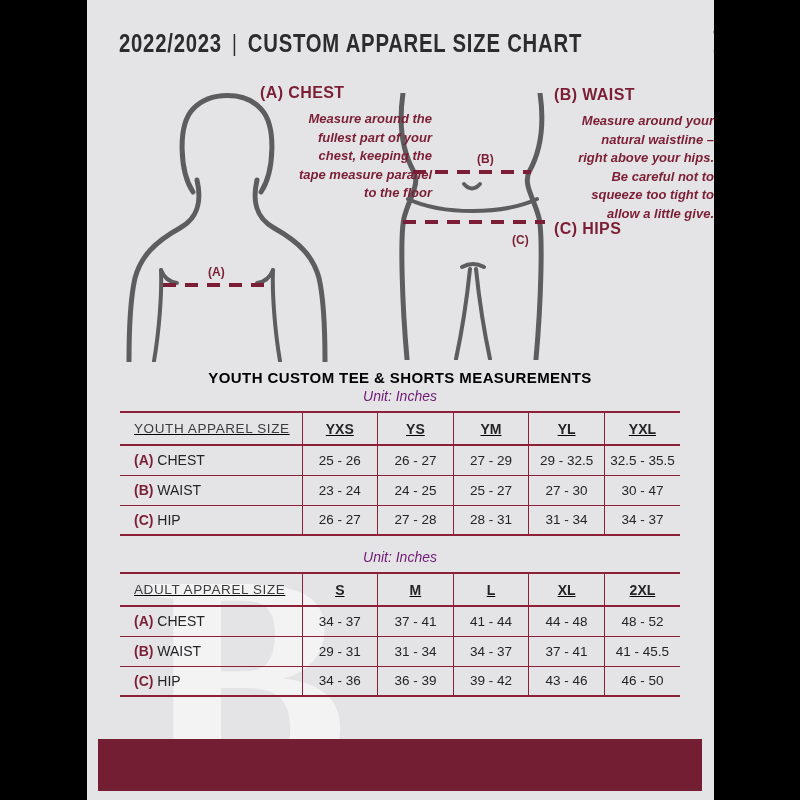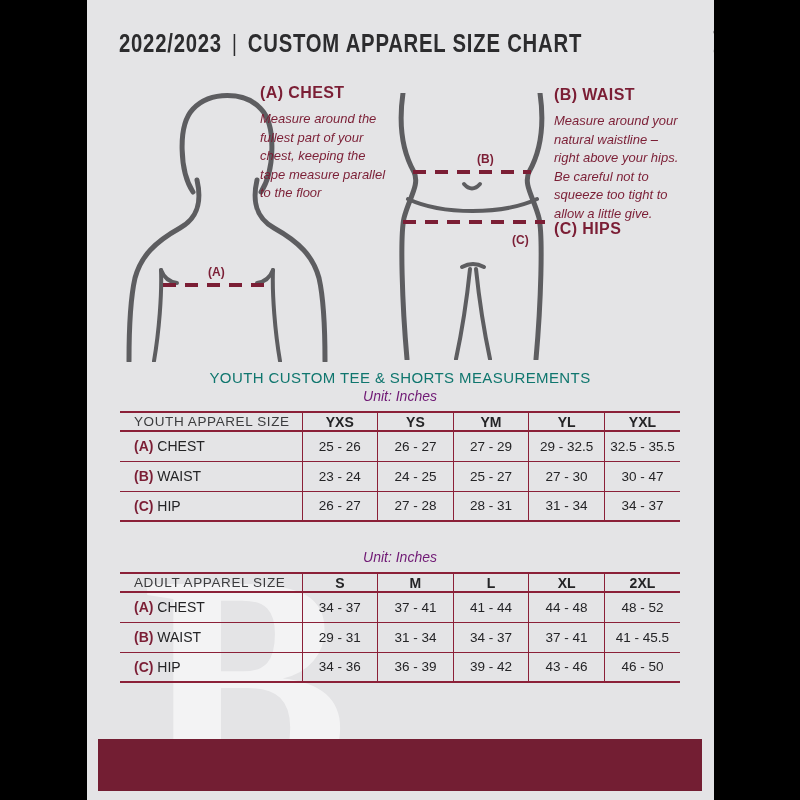--- a/index.html
+++ b/index.html
@@ -27,30 +27,30 @@
   .fig path { fill:none; stroke:#5d5d60; stroke-width:5; stroke-linecap:round; }
   .fig path.thin { stroke-width:4; }
   .fig .dash { stroke:#7b1e35; stroke-width:4; stroke-dasharray:13 9; stroke-linecap:butt; }
   .fig text { font-family:"Liberation Sans", sans-serif; font-weight:bold;
               font-size:12px; fill:#7b1e35; }
 
   
   .guide { position:absolute; z-index:2; color:#7b1e35; }
   .guide h3 { font-size:16px; font-weight:bold; letter-spacing:0.4px; margin-bottom:8px; }
   .guide p  { font-size:13px; font-style:italic; line-height:18.5px;
-              white-space:pre-line; font-weight:400; }
+              white-space:pre-line; font-weight:700;text-align:right; }
 
   
   .tsec { position:absolute; left:33px; width:560px; z-index:2; text-align:center; }
-  .tsec .ttitle { font-size:15px; font-weight:normal; color:#0f766e; letter-spacing:0.4px; }
+  .tsec .ttitle { font-size:15px; font-weight:bold; color:#000000; letter-spacing:0.4px; }
   .tsec .tunit  { font-size:14px; font-style:italic; color:#701a75; margin-top:2px; }
   table { width:100%; border-collapse:collapse; table-layout:fixed; margin-top:7px;
           border-top:2px solid #8b2038; border-bottom:2px solid #8b2038; }
   col.c0 { width:182px; }
-  thead tr { height:19px; border-bottom:2px solid #8b2038; }
+  thead tr { height:33px; border-bottom:2px solid #8b2038;text-decoration:underline; }
   tbody tr { height:30px; border-bottom:1.5px solid #8b2038; }
   tbody tr:last-child { border-bottom:none; }
   th, td { border-left:1.5px solid #8b2038; font-weight:normal; }
   th:first-child, td:first-child { border-left:none; }
   th.size { font-weight:bold; font-size:14px; color:#242426; text-align:center; }
   th.lab  { font-size:13.5px; color:#3c3c3e; text-align:left; padding-left:14px;
             letter-spacing:0.6px; }
   td.rowlab { text-align:left; padding-left:14px; font-size:14px; color:#242426; }
   td.rowlab b { color:#7b1e35; font-weight:bold; }
   td.val { text-align:center; font-size:13.5px; color:#242426; }

